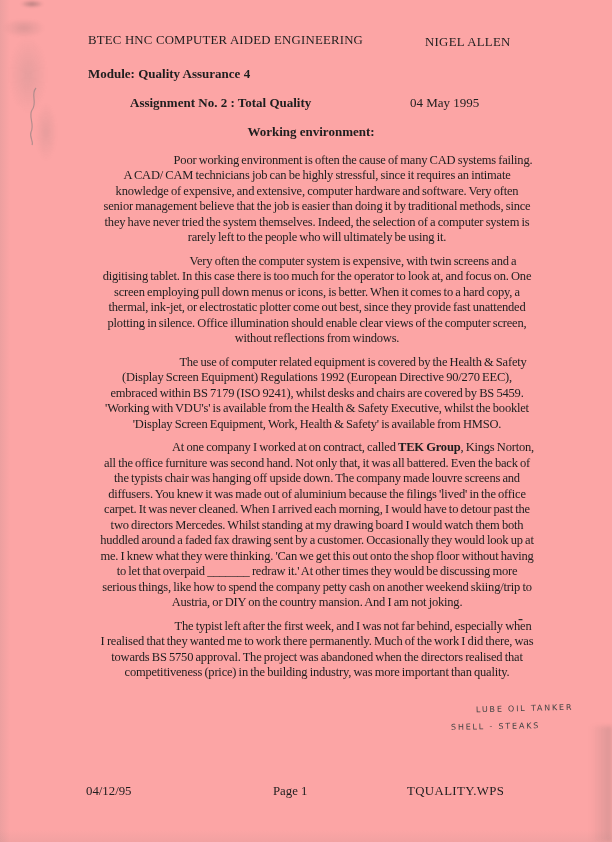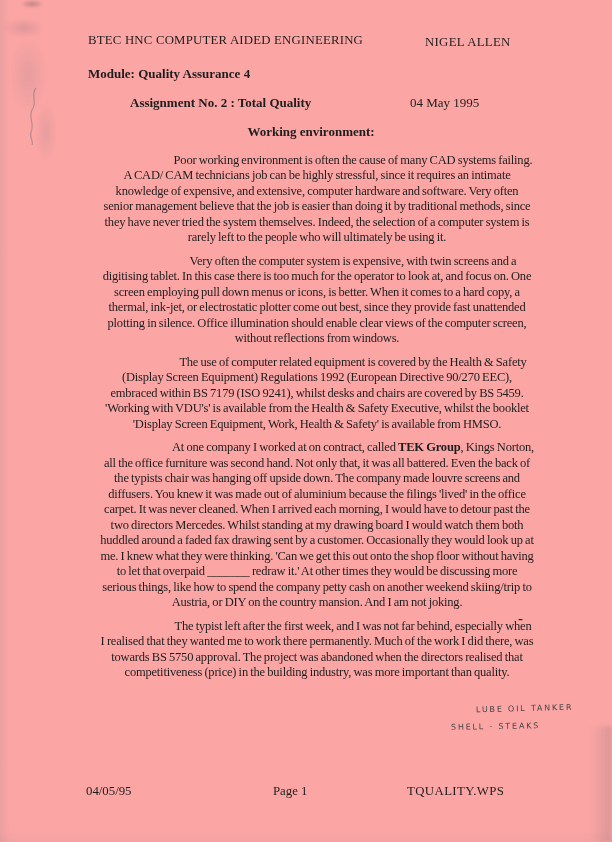--- a/index.html
+++ b/index.html
@@ -114,17 +114,17 @@
       <p class="para"><span class="seg">Very often the computer system is expensive, with twin screens and a digitising tablet. In this case there is too much for the operator to look at, and focus on. One screen employing pull down menus or icons, is better. When it comes to a hard copy, a thermal, ink-jet, or electrostatic plotter come out best, since they provide fast unattended plotting in silence. Office illumination should enable clear views of the computer screen, without reflections from windows.</span></p>
       <p class="para"><span class="seg">The use of computer related equipment is covered by the Health &amp; Safety (Display Screen Equipment) Regulations 1992 (European Directive 90/270 EEC), embraced within BS 7179 (ISO 9241), whilst desks and chairs are covered by BS 5459. 'Working with VDU's' is available from the Health &amp; Safety Executive, whilst the booklet 'Display Screen Equipment, Work, Health &amp; Safety' is available from HMSO.</span></p>
       <p class="para"><span class="seg">At one company I worked at on contract, called </span><span class="seg bold">TEK Group</span><span class="seg">, Kings Norton, all the office furniture was second hand. Not only that, it was all battered. Even the back of the typists chair was hanging off upside down. The company made louvre screens and diffusers. You knew it was made out of aluminium because the filings 'lived' in the office carpet. It was never cleaned. When I arrived each morning, I would have to detour past the two directors Mercedes. Whilst standing at my drawing board I would watch them both huddled around a faded fax drawing sent by a customer. Occasionally they would look up at me. I knew what they were thinking. 'Can we get this out onto the shop floor without having to let that overpaid _______ redraw it.' At other times they would be discussing more serious things, like how to spend the company petty cash on another weekend skiing/trip to Austria, or DIY on the country mansion. And I am not joking.</span></p>
       <p class="para"><span class="seg">The typist left after the first week, and I was not far behind, especially when I realised that they wanted me to work there permanently. Much of the work I did there, was towards BS 5750 approval. The project was abandoned when the directors realised that competitiveness (price) in the building industry, was more important than quality.</span></p>
     </div>
 
   <span class="margin-dash">-</span>
   <span class="hw hw1">LUBE OIL TANKER</span>
   <span class="hw hw2">SHELL - STEAKS</span>
 
-  <span class="f-date">04/05/95</span>
+  <span class="f-date">04/12/95</span>
   <span class="f-page">Page 1</span>
   <span class="f-file">TQUALITY.WPS</span>
 
 </div>
 
 </body></html>

